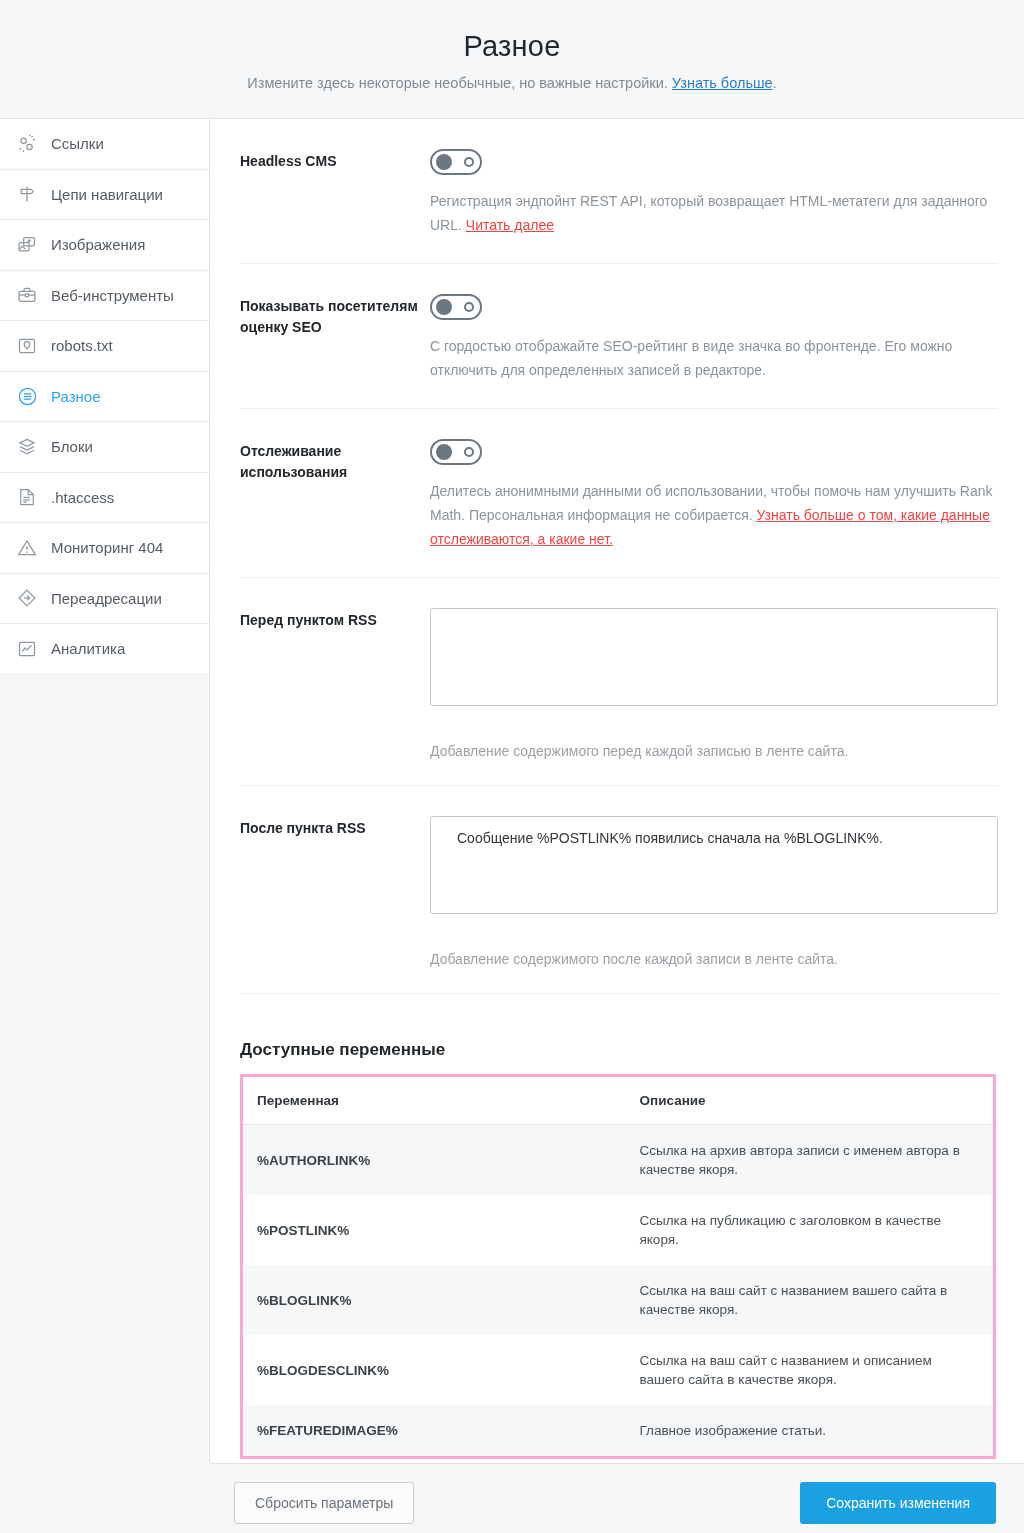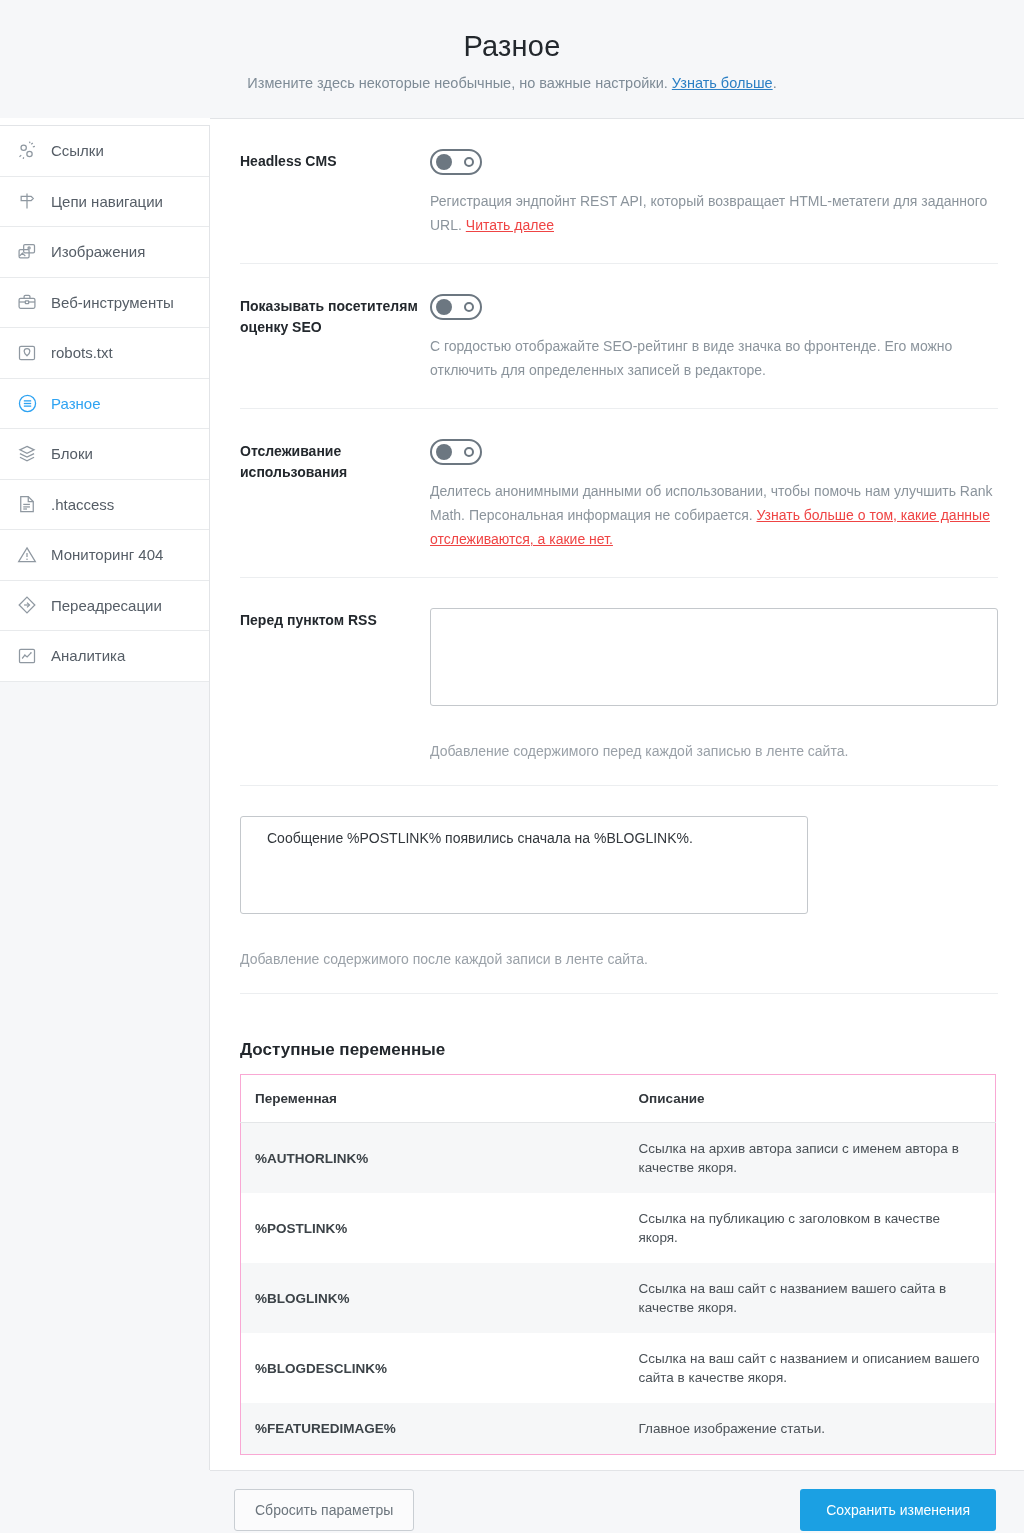--- a/index.html
+++ b/index.html
@@ -35,21 +35,20 @@
 
   
   .body-wrap { display: flex; align-items: flex-start; background: #fff; }
   .sidebar {
     width: 210px;
     flex: 0 0 210px;
     background: #f6f7f9;
     border-right: 1px solid #e2e4e7;
     border-top: 1px solid #e2e4e7;
     min-height: 1345px;
-    margin-top: 7px;
   }
   .nav-item {
     height: 50.5px;
     display: flex;
     align-items: center;
     gap: 13px;
     padding-left: 16px;
     background: #fff;
     border-bottom: 1px solid #e8eaec;
     cursor: pointer;
@@ -144,21 +143,21 @@
   .vars { padding: 46px 30px 0 30px; }
   .vars h2 {
     font-size: 17px;
     font-weight: bold;
     color: #23282d;
     margin-bottom: 14px;
   }
   table.vtable {
     width: 756px;
     border-collapse: collapse;
-    border: 1px solid #f9a8d4;
+    border: 3px solid #f9a8d4;
     font-size: 13.5px;
   }
   table.vtable th {
     text-align: left;
     font-weight: bold;
     color: #32373c;
     padding: 16px 14px;
     background: #fff;
     border-bottom: 1px solid #e4e6e8;
     font-size: 13.5px;
@@ -399,20 +398,21 @@
 
         <div class="row">
           <div class="label">Перед пунктом RSS</div>
           <div class="field">
             <textarea class="ta" style=""></textarea>
             <div class="hint">Добавление содержимого перед каждой записью в ленте сайта.</div>
           </div>
         </div>
 
         <div class="row">
+          <div class="label">После пункта RSS</div>
           <div class="field">
             <textarea class="ta" style="">Сообщение %POSTLINK% появились сначала на %BLOGLINK%.</textarea>
             <div class="hint">Добавление содержимого после каждой записи в ленте сайта.</div>
           </div>
         </div>
 
       </div>
 
       <div class="vars">
         <h2>Доступные переменные</h2>

